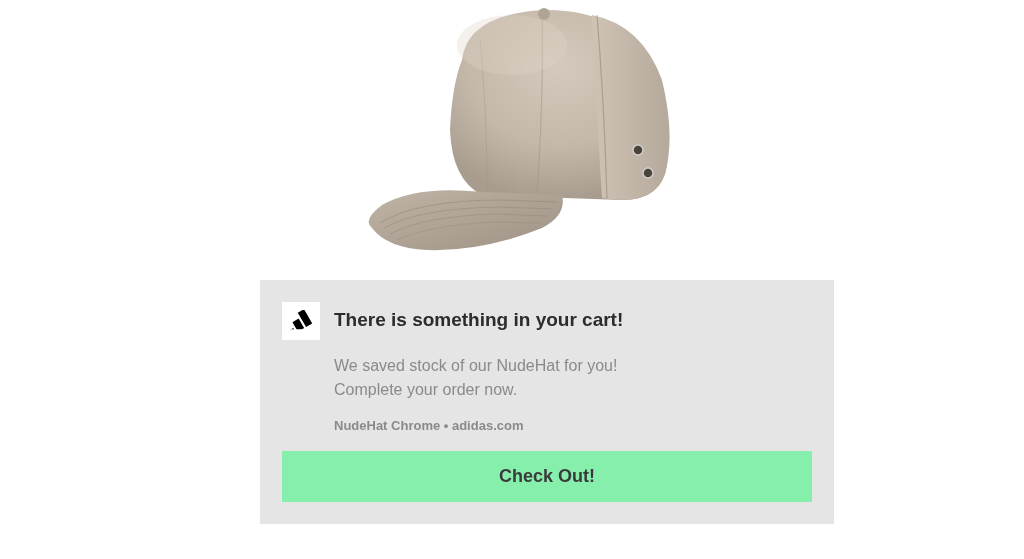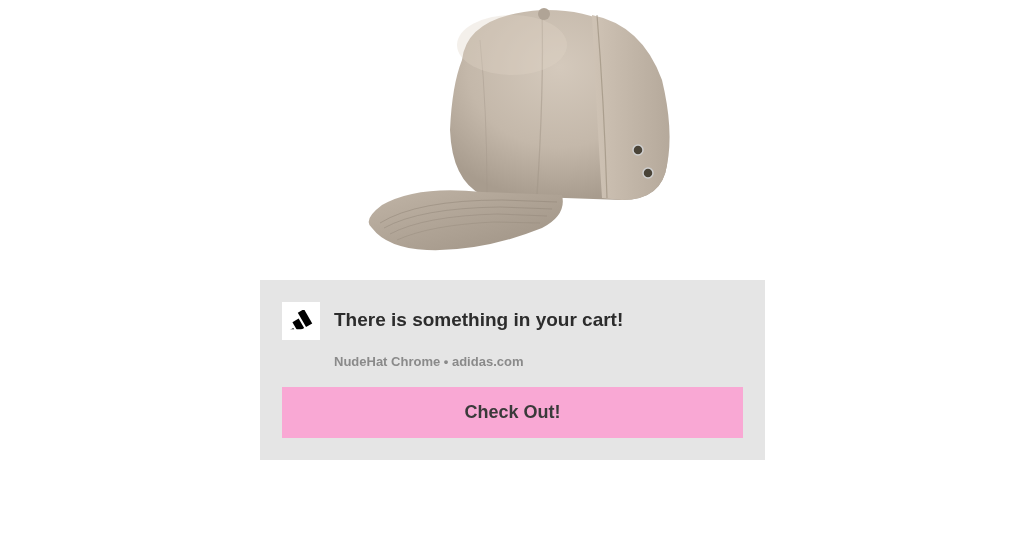--- a/index.html
+++ b/index.html
@@ -26,21 +26,21 @@
       justify-content: center;
     }
     .cap-svg {
       width: 400px;
       height: 280px;
     }
     .notification-card {
       position: absolute;
       top: 280px;
       left: 260px;
-      width: 505px;
+      width: 574px;
       background: #e5e5e5;
       padding: 22px;
     }
     .notification-header {
       display: flex;
       align-items: flex-start;
       gap: 14px;
       margin-bottom: 14px;
     }
     .brand-logo {
@@ -73,21 +73,21 @@
     }
     .notification-source {
       padding-left: 52px;
       font-size: 13px;
       color: #8a8a8a;
       font-weight: 600;
       margin-bottom: 18px;
     }
     .checkout-button {
       width: 100%;
-      background: #f9a8d4;
+      background: #86efac;
       border: none;
       padding: 15px;
       font-size: 18px;
       font-weight: 600;
       color: #3a3a3a;
       cursor: pointer;
       font-family: inherit;
     }
   </style>
 </head>
@@ -142,15 +142,19 @@
         <g transform="rotate(-30 30 35)">
           <rect x="6" y="26" width="13" height="10" fill="#000"></rect>
           <rect x="23" y="16" width="13" height="20" fill="#000"></rect>
           <rect x="40" y="6" width="13" height="30" fill="#000"></rect>
         </g>
         <rect x="0" y="35" width="60" height="10" fill="#fff"></rect>
       </svg>
     </div>
     <div class="notification-title">There is something in your cart!</div>
   </div>
+  <div class="notification-body">
+    <span>We saved stock of our NudeHat for you!</span><br>
+    <span>Complete your order now.</span>
+  </div>
   <div class="notification-source">NudeHat Chrome • adidas.com</div>
   <button class="checkout-button">Check Out!</button>
 </div>
 
 </body></html>

